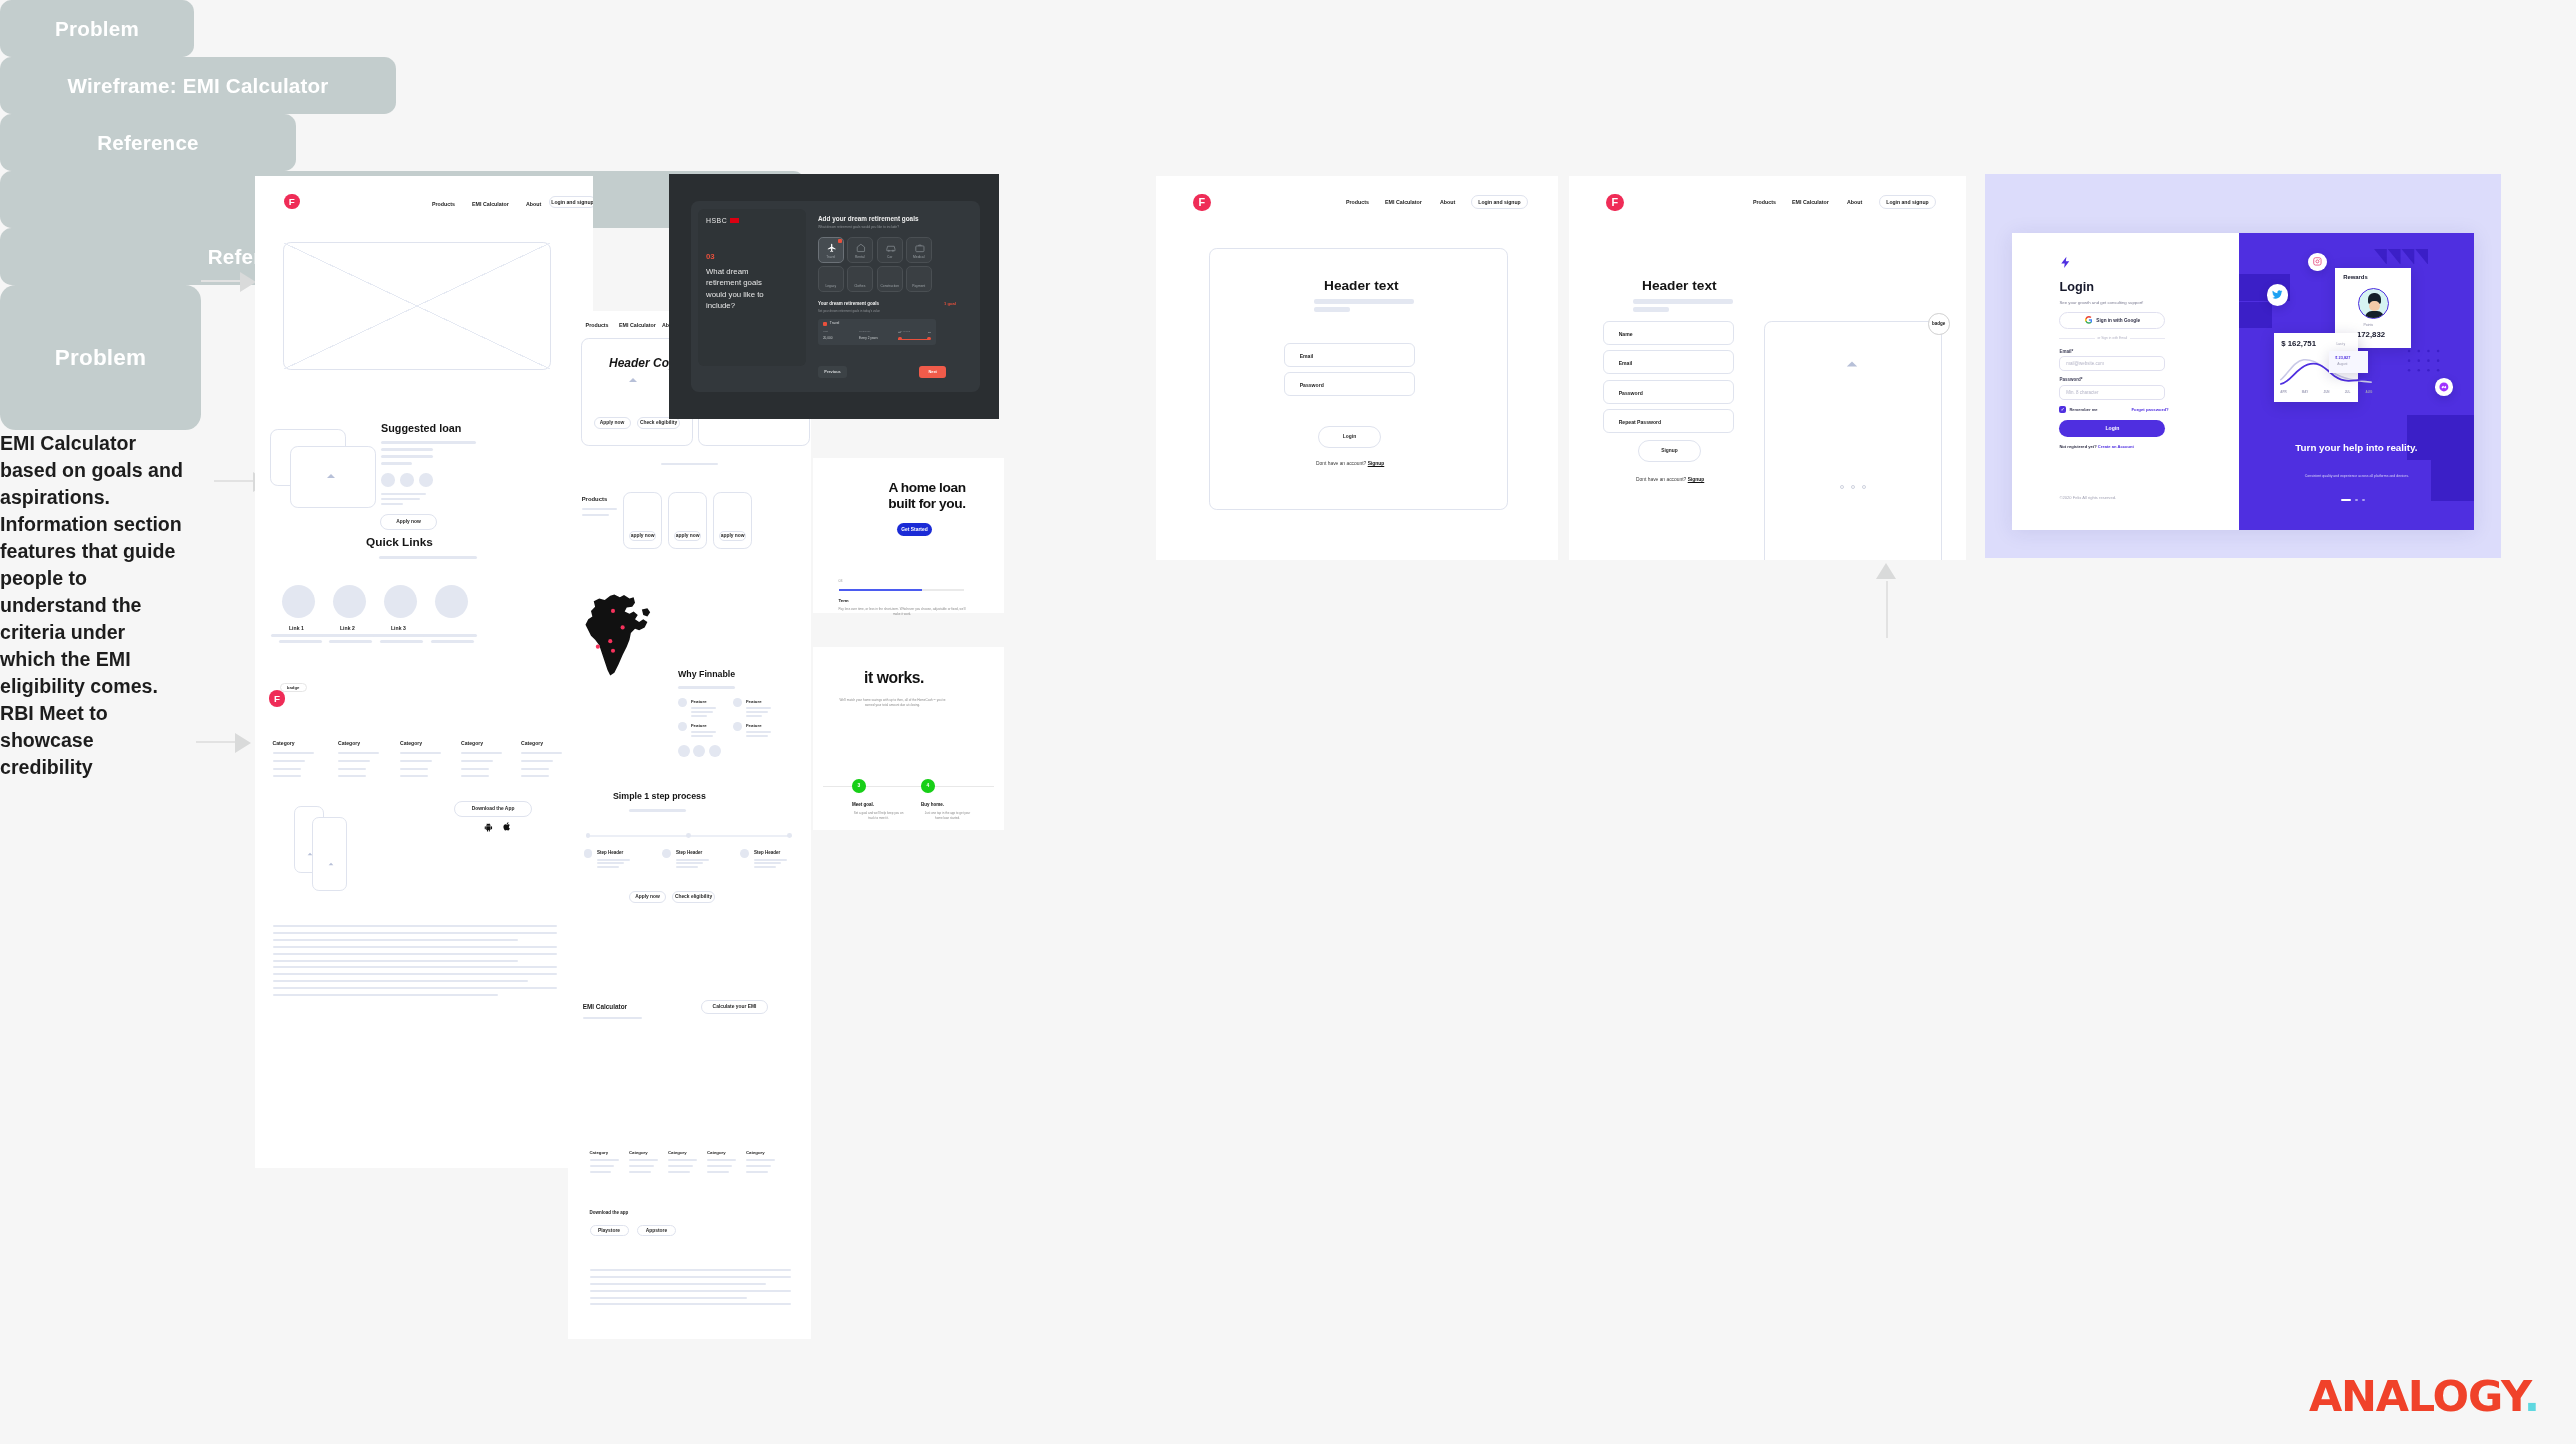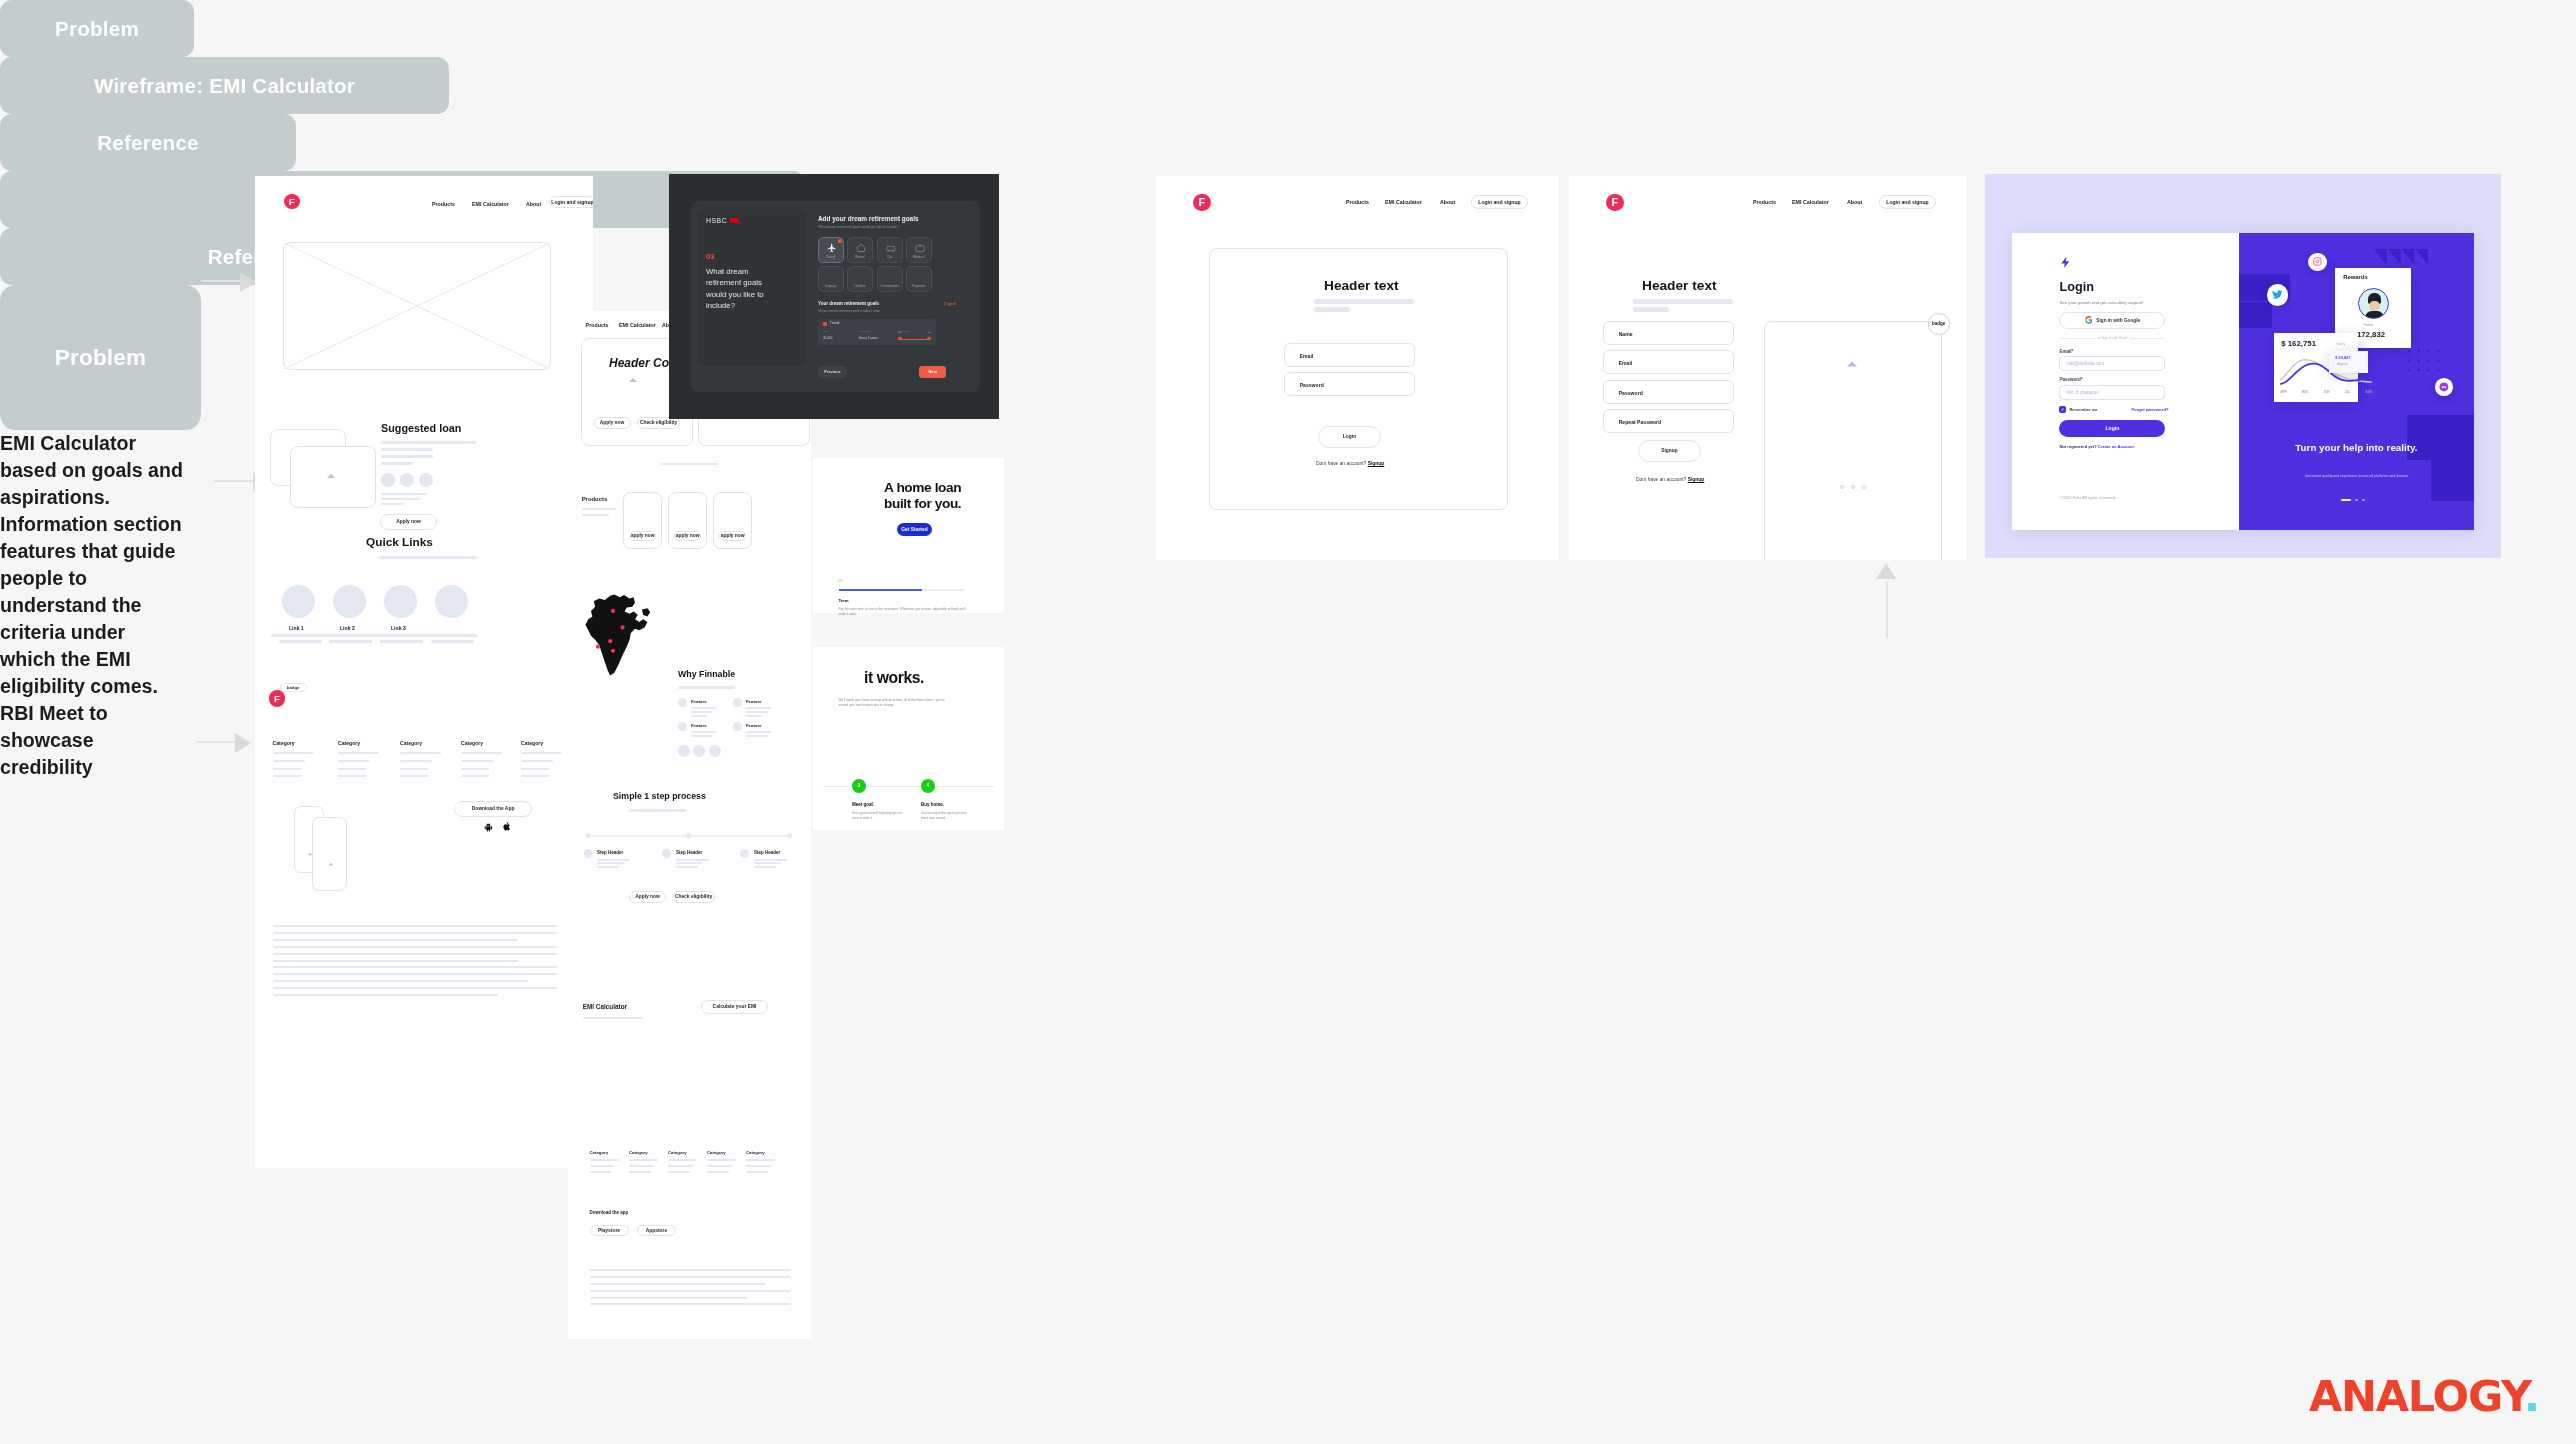--- a/index.html
+++ b/index.html
@@ -15,21 +15,21 @@
   
   .tab {
     background:#c3cdcd;
     border-radius:11.8px;
     color:#ffffff;
     font-weight:bold;
     display:flex; align-items:center; justify-content:center;
     letter-spacing:0.2px;
   }
   .tab-problem-1 { left:29px;  top:37px;  width:194px; height:57px; font-size:20.6px; }
-  .tab-wf-1      { left:244px; top:37px;  width:449px; height:57px; font-size:20.6px; }
+  .tab-wf-1      { left:244px; top:37px;  width:396px; height:57px; font-size:20.6px; }
   .tab-ref-1     { left:674px; top:37px;  width:296px; height:57px; font-size:20.6px; }
   .tab-wf-2      { left:1156px;top:37px;  width:805px; height:57px; font-size:20.6px; }
   .tab-ref-2     { left:1984px;top:37px;  width:517px; height:57px; font-size:20.6px; }
   .tab-problem-2 {
     left:1569px; top:595px; width:201px; height:145px;
     font-size:22.5px; border-radius:15.7px;
   }
 
   
   .anno {
@@ -113,21 +113,21 @@
   .dk-sub { position:absolute; color:#8d9195; }
   .dk-tile { position:absolute; border:1px solid #4a4f53; border-radius:4.9px; background:#3a3f43;}
   .dk-tile.sel { background:#464c51; border-color:#6b7177; }
   .dk-tile-lbl { position:absolute; color:#9aa0a5; font-size:3.3px; text-align:center; width:100%; }
   .dk-btn { position:absolute; border-radius:2.9px; display:flex;align-items:center;justify-content:center;
     font-size:3.9px; font-weight:bold;}
   .dk-btn.prev { background:#3c4246; color:#d6d9db; }
   .dk-btn.next { background:#f05b4a; color:#fff; }
 
   
-  .ref-white { position:absolute; background:#ffffff; }
+  .ref-white { position:absolute; background:#ffffff;text-align:center; }
   .big-h { position:absolute; font-weight:bold; color:#111; letter-spacing:-0.4px; }
   .blue-btn {
     position:absolute; background:#1b2bd6; border-radius:19.6px; color:#fff;
     font-size:4.9px; font-weight:bold; display:flex;align-items:center;justify-content:center;
   }
   .sm-txt { position:absolute; color:#8b8b8b; }
   .green-circ {
     position:absolute; border-radius:50%; background:#18cf18;
     border:2px solid #18cf18; color:#fff; font-size:4.9px; font-weight:bold;
     display:flex;align-items:center;justify-content:center;

